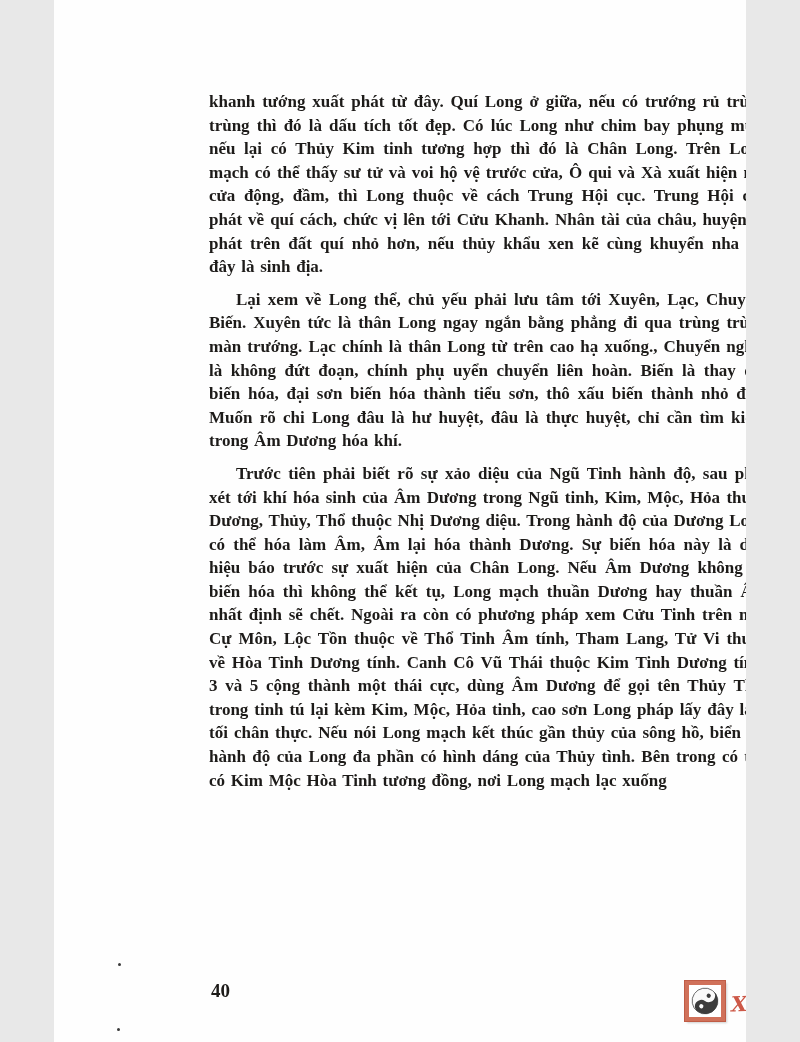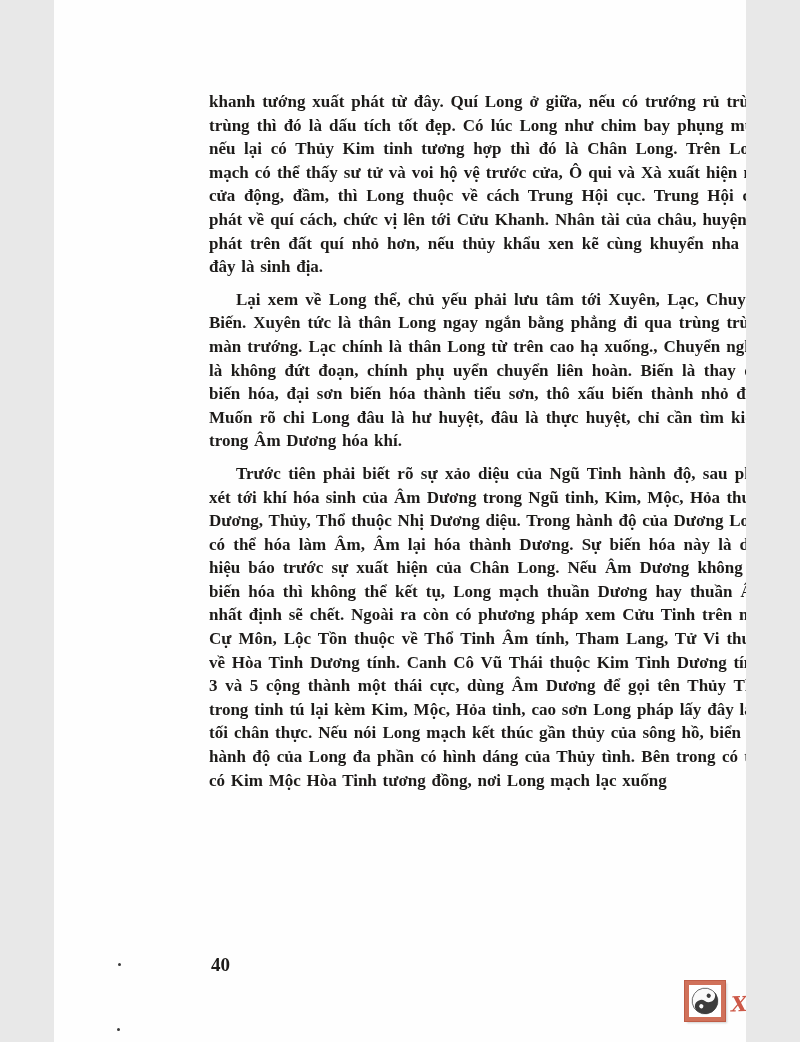--- a/index.html
+++ b/index.html
@@ -18,21 +18,21 @@
     font-size:17px;
     line-height:23.6px;
     font-weight:600;
     text-align:justify;
     word-spacing:1.5px;
   }
   .text-block p{margin:0 0 9px 0;text-indent:27px;}
   .text-block p:first-child{text-indent:0;}
   .page-number{
     position:absolute;
-    left:157px;top:954px;
+    left:157px;top:980px;
     font-size:19px;
     font-weight:600;
     color:#1d1b19;
   }
   .watermark{
     position:absolute;
     left:631px;top:981px;
     display:flex;align-items:center;
   }
   .yy-box{

